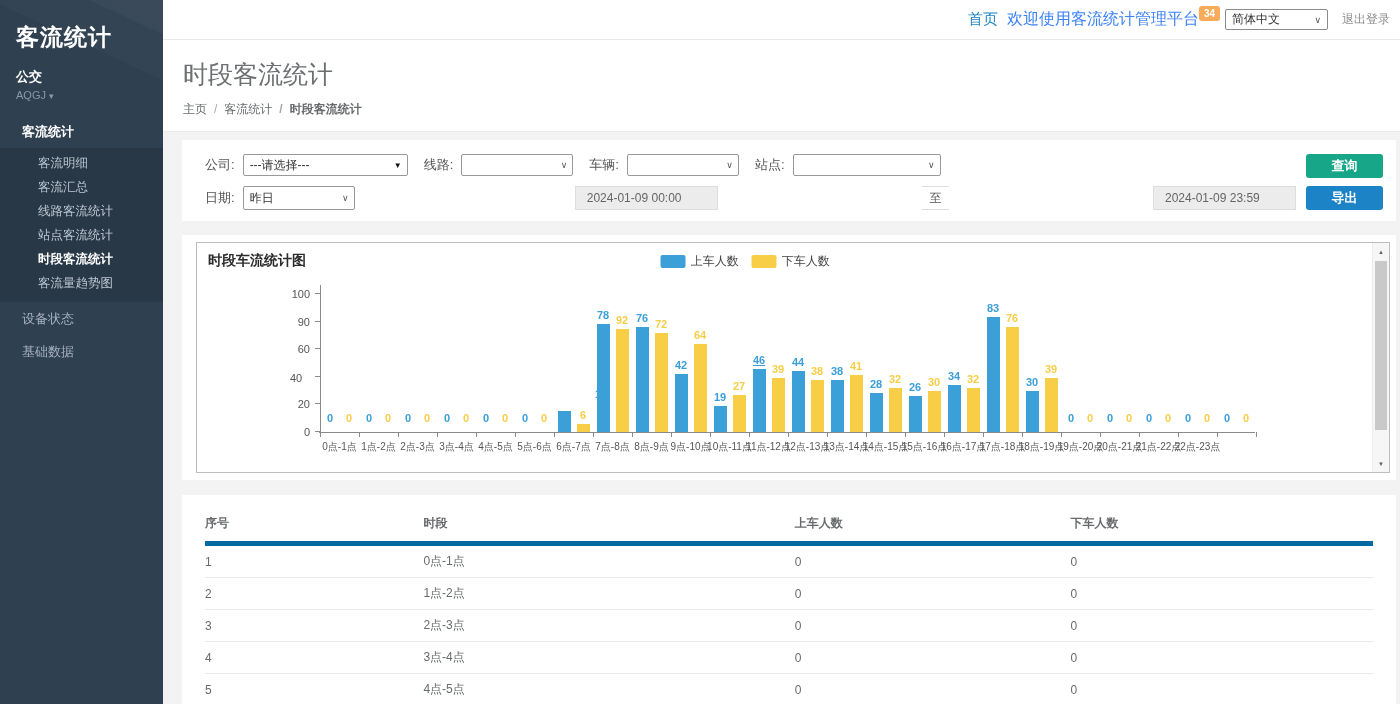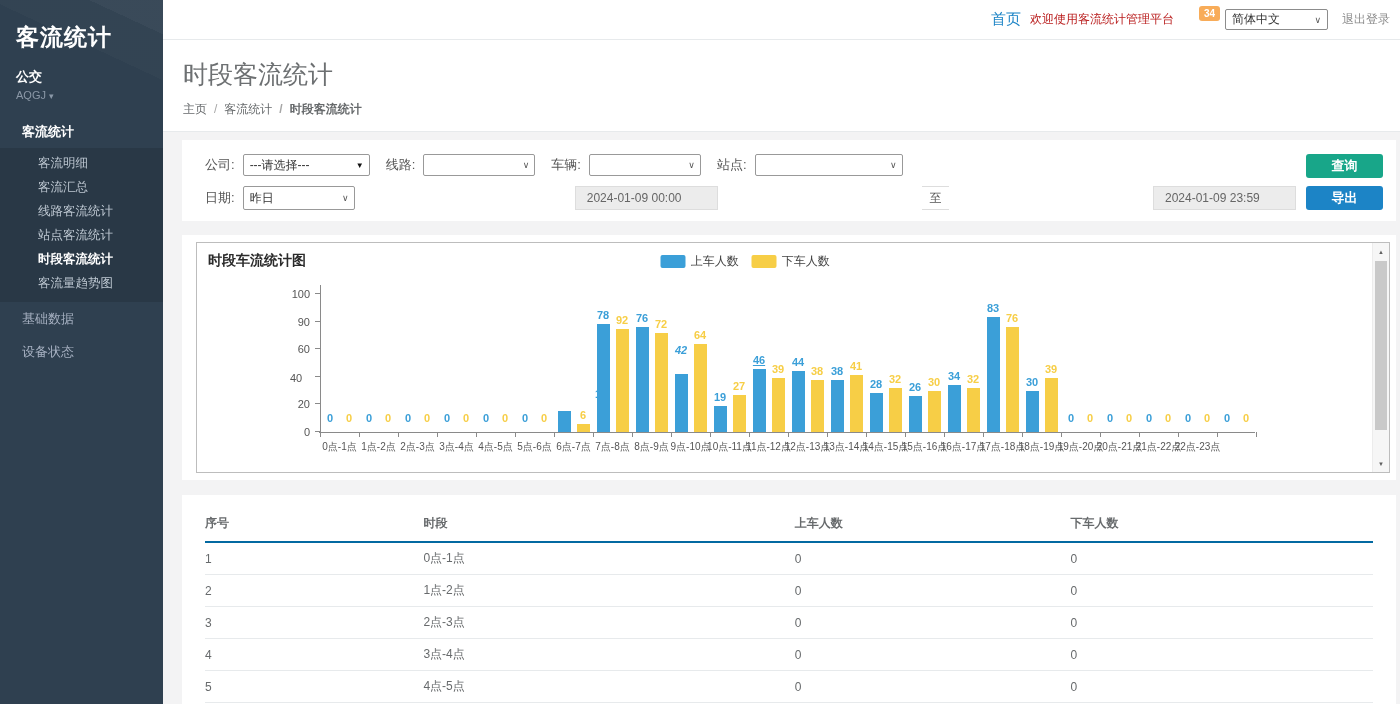--- a/index.html
+++ b/index.html
@@ -18,21 +18,21 @@
   .nav-section { height:33px; line-height:33px; padding-left:22px; font-size:13px; color:#a7b1c2; cursor:pointer; }
   .nav-section.active-parent { color:#ffffff; font-weight:700; }
   .submenu { background:#293846; padding:3px 0 7px; }
   .subitem { height:24px; line-height:24px; padding-left:38px; font-size:12.5px; color:#bec8d2; cursor:pointer; white-space:nowrap; }
   .subitem.active { color:#ffffff; font-weight:700; }
 
   
   .main { position:absolute; left:163px; top:0; right:0; bottom:0; background:#f3f3f4; }
   .topbar { height:40px; background:#fff; border-bottom:1px solid #e7eaec; display:flex; align-items:center; justify-content:flex-end; padding-right:10px; }
   .home-link { color:#1c84c6; font-size:15px; margin-right:9px; cursor:pointer; }
-  .welcome { color:#b91c1c; font-size:12px; margin-right:25px; }
+  .welcome { color:#3b82f6; font-size:16px; margin-right:0; }
   .badge { align-self:flex-start; margin-top:6px; background:#f8ac59; color:#fff; font-size:10px; font-weight:700; border-radius:3px; padding:2px 5px; margin-right:5px; }
   .lang-select { width:103px; height:21px; border:1px solid #8c8c8c; border-radius:2px; background:#fff; display:flex; align-items:center; justify-content:space-between; padding:0 6px; font-size:12px; color:#333; margin-right:14px; cursor:pointer; }
   .lang-select .sel-arrow { font-size:9px; color:#555; }
   .logout { color:#8c8c8c; font-size:12px; cursor:pointer; }
 
   .page-heading { background:#fff; padding:18px 0 13px 20px; border-bottom:1px solid #e7eaec; }
   .page-title { font-size:25px; font-weight:400; color:#6d7072; }
   .breadcrumb { list-style:none; margin-top:10px; font-size:12px; color:#676a6c; }
   .breadcrumb li { display:inline;margin-top:7px; }
   .breadcrumb li + li::before { content:"/"; color:#a7a7a7; padding:0 7px; }
@@ -43,21 +43,21 @@
 
   
   .filter-card { height:81px; position:relative; padding:13px 100px 0 23px; margin-bottom:14px; }
   .filter-row { display:flex; align-items:center; height:24px; }
   .filter-row + .filter-row { margin-top:9px;justify-content:space-between; }
   .f-label { font-size:13px; color:#555; margin-right:8px; white-space:nowrap; }
   .f-group { display:flex; align-items:center; margin-right:16px; }
   .select-box { height:22px; border:1px solid #999; border-radius:2px; background:#fff; display:flex; align-items:center; justify-content:space-between; padding:0 5px 0 6px; font-size:12px; color:#333; cursor:pointer; }
   .select-box .sel-arrow { font-size:9px; color:#555; margin-left:4px; }
   .select-box .sel-arrow.solid { font-size:8px; color:#111; }
-  .w-company { width:127px; }
+  .w-company { width:165px; }
   .w-line { width:112px; }
   .w-vehicle { width:112px; }
   .w-station { width:148px; }
   .w-preset { width:112px; height:24px; }
   .date-input { width:143px; height:24px; background:#ececec; border:1px solid #dddddd; color:#666; font-size:12px; display:flex; align-items:center; padding:0 11px; }
   .to-box { width:27px; height:24px; background:#fff; border-top:1px solid #ddd; border-bottom:1px solid #ddd; color:#555; font-size:12px; display:flex; align-items:center; justify-content:center; }
   .btn { position:absolute; right:13px; width:77px; height:24px; border:none; border-radius:3px; color:#fff; font-size:13px; font-weight:700; font-family:"Liberation Sans",sans-serif; cursor:pointer; }
   .btn-search { top:14px; background:#18a689; }
   .btn-export { top:46px; background:#1c84c6; }
 
@@ -81,21 +81,21 @@
   
   .vscroll { position:absolute; right:0; top:0; bottom:0; width:17px; background:#f6f6f6; border-left:1px solid #ececec; }
   .vscroll .arrow { position:absolute; left:0; width:100%; height:15px; display:flex; align-items:center; justify-content:center; font-size:6px; color:#5f5f5f; cursor:pointer; }
   .vscroll .arrow.up { top:1px; }
   .vscroll .arrow.down { bottom:1px; }
   .vscroll .thumb { position:absolute; left:2px; right:2px; top:18px; height:calc(100% - 60px); background:#c9c9c9; cursor:pointer; }
 
   
   .table-card { padding:12px 23px 0; height:220px; overflow:hidden; }
   table { width:100%; border-collapse:collapse; font-size:12px; color:#676a6c; table-layout:fixed; }
-  th { text-align:left; font-weight:700; padding:8px 8px 9px 0; border-bottom:2px solid #0369a1; color:#676a6c; }
+  th { text-align:left; font-weight:700; padding:8px 8px 9px 0; border-bottom:5px solid #0369a1; color:#676a6c; }
   td { padding:7px 8px 7px 0; border-bottom:1px solid #e7eaec; }
 </style>
 </head>
 <body>
 
 <div class="sidebar">
   <div class="logo-area">
     <div class="logo-title">客流统计</div>
     <div class="logo-company">公交</div>
     <div class="logo-user"><span>AQGJ</span><span class="caret">▾</span></div>
@@ -103,22 +103,22 @@
   <div>
       <div class="nav-section active-parent">客流统计</div>
       <div class="submenu">
         <div class="subitem">客流明细</div>
         <div class="subitem">客流汇总</div>
         <div class="subitem">线路客流统计</div>
         <div class="subitem">站点客流统计</div>
         <div class="subitem active">时段客流统计</div>
         <div class="subitem">客流量趋势图</div>
       </div>
+      <div class="nav-section">设备状态</div>
       <div class="nav-section">基础数据</div>
-      <div class="nav-section">设备状态</div>
     </div>
 </div>
 
 <div class="main">
 
   <div class="topbar">
     <span class="home-link">首页</span>
     <span class="welcome">欢迎使用客流统计管理平台</span>
     <span class="badge">34</span>
     <span class="lang-select">
@@ -258,21 +258,21 @@
             <span class="bar-label" style="left: 302px; bottom: 106px; color: rgb(247, 206, 70);">92</span>
             <i class="xtick" style="left: 273px;"></i>
             <span class="xtick-label" style="left: 292.5px;">7点-8点</span>
             <div class="bar" style="left: 315.5px; height: 105px; background: rgb(59, 159, 216);"></div>
             <span class="bar-label" style="left: 322px; bottom: 108px; color: rgb(59, 159, 216);">76</span>
             <div class="bar" style="left: 334.5px; height: 99px; background: rgb(247, 206, 70);"></div>
             <span class="bar-label" style="left: 341px; bottom: 102px; color: rgb(247, 206, 70);">72</span>
             <i class="xtick" style="left: 312px;"></i>
             <span class="xtick-label" style="left: 331.5px;">8点-9点</span>
             <div class="bar" style="left: 354.5px; height: 58px; background: rgb(59, 159, 216);"></div>
-            <span class="bar-label" style="left: 361px; bottom: 76px; color: rgb(59, 159, 216); font-style: italic;">42</span>
+            <span class="bar-label" style="left: 361px; bottom: 61px; color: rgb(59, 159, 216);">42</span>
             <div class="bar" style="left: 373.5px; height: 88px; background: rgb(247, 206, 70);"></div>
             <span class="bar-label" style="left: 380px; bottom: 91px; color: rgb(247, 206, 70);">64</span>
             <i class="xtick" style="left: 351px;"></i>
             <span class="xtick-label" style="left: 370.5px;">9点-10点</span>
             <div class="bar" style="left: 393.5px; height: 26px; background: rgb(59, 159, 216);"></div>
             <span class="bar-label" style="left: 400px; bottom: 29px; color: rgb(59, 159, 216);">19</span>
             <div class="bar" style="left: 412.5px; height: 37px; background: rgb(247, 206, 70);"></div>
             <span class="bar-label" style="left: 419px; bottom: 40px; color: rgb(247, 206, 70);">27</span>
             <i class="xtick" style="left: 390px;"></i>
             <span class="xtick-label" style="left: 409.5px;">10点-11点</span>

